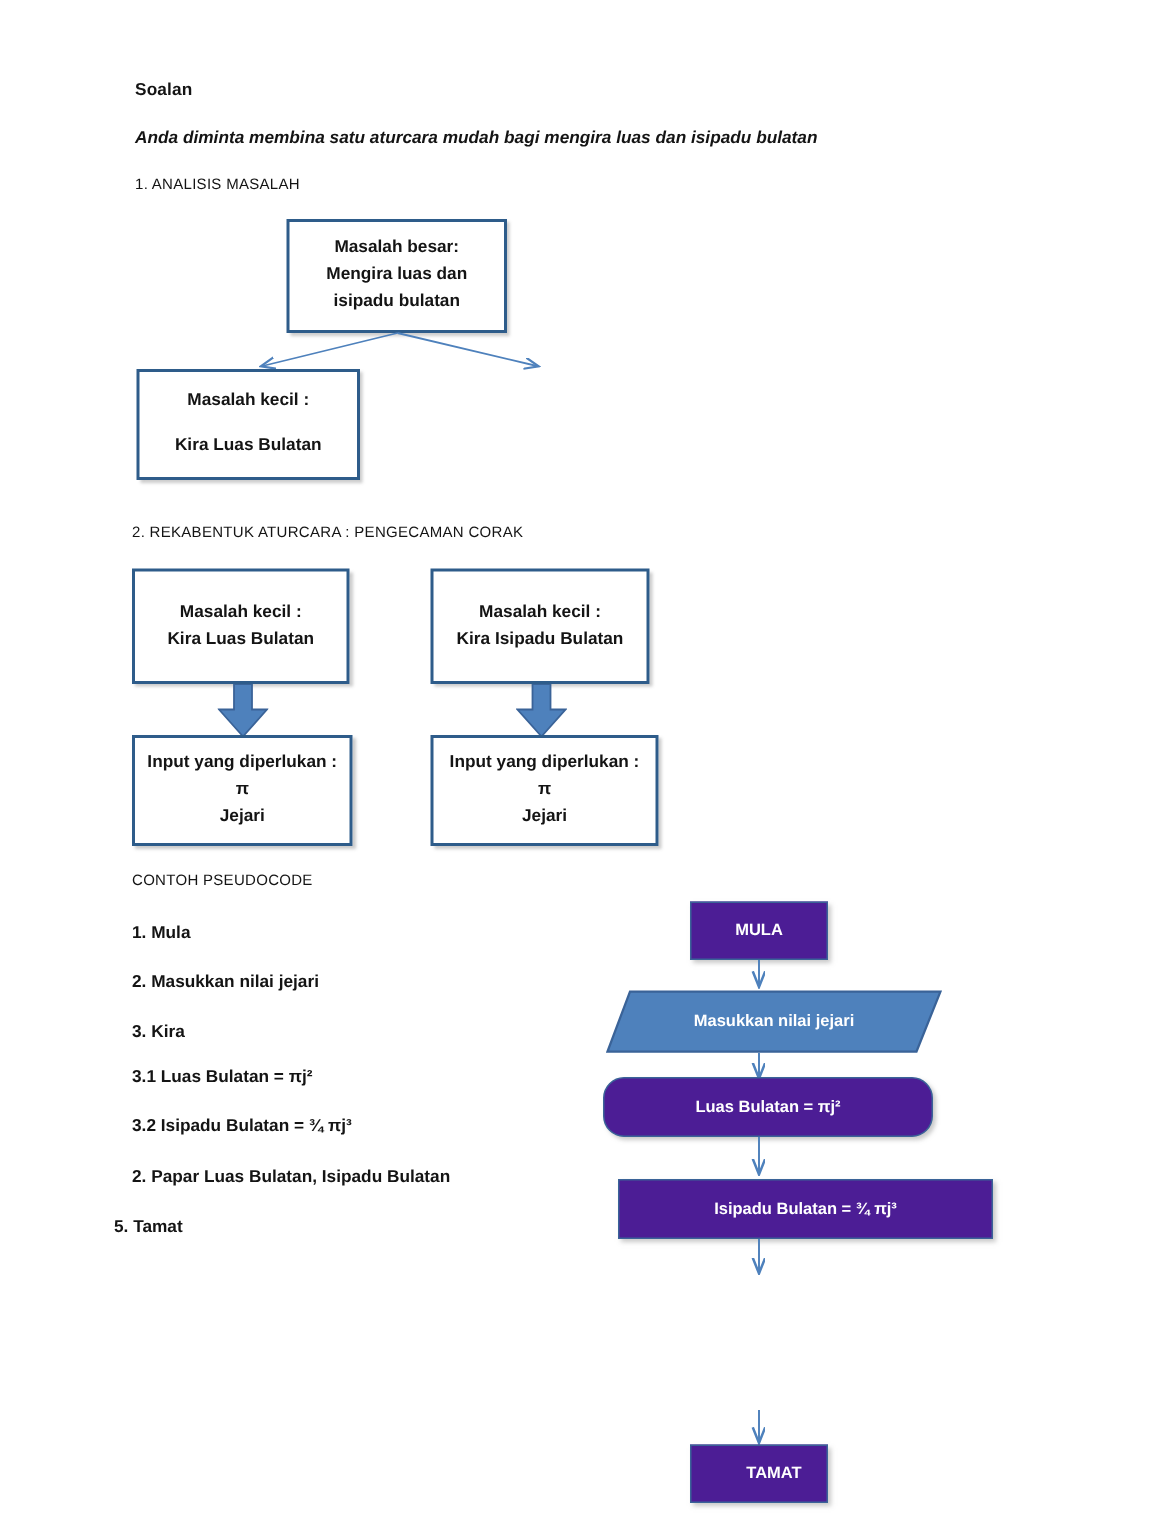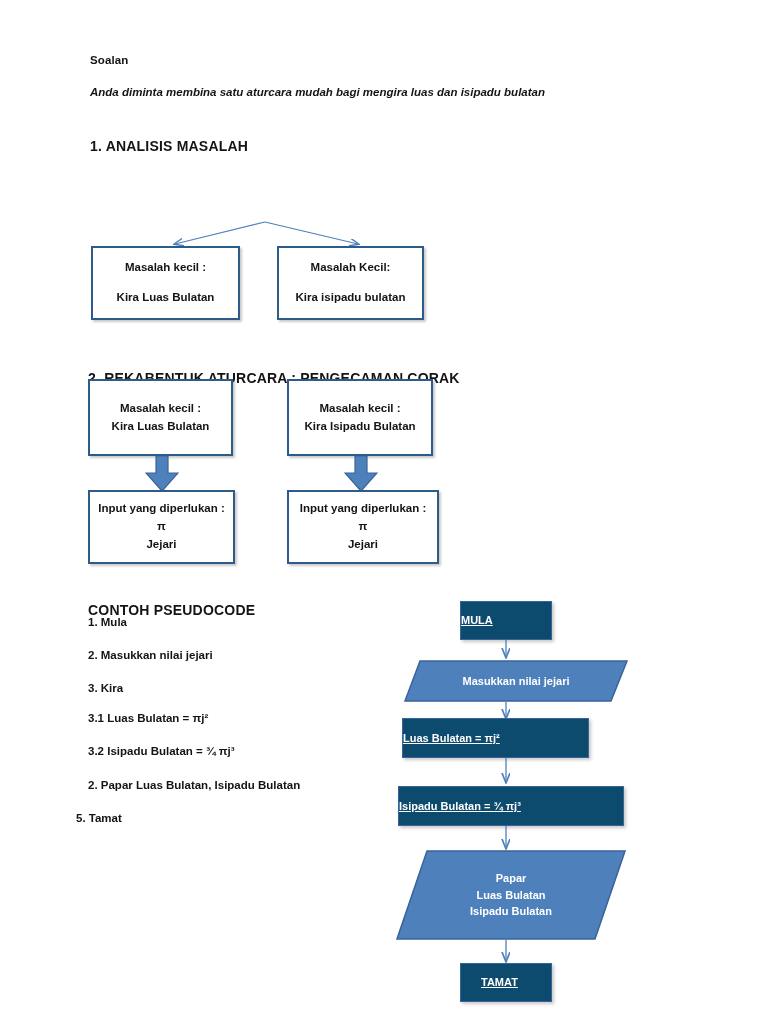--- a/index.html
+++ b/index.html
@@ -24,26 +24,25 @@
 
   
   .txt-bold {
     font-weight: bold;
     font-size: 11.5px;
     letter-spacing: 0.1px;
     white-space: nowrap;
     color: #141414;
   }
   .txt-head {
-    font-weight: bold;
-    font-size: 14px;
+    font-weight: normal;
+    font-size: 10px;
     letter-spacing: 0.2px;
     white-space: nowrap;
     color: #141414;
-    margin-top: 20px;
   }
   .txt-body {
     font-weight: bold;
     font-size: 11.5px;
     white-space: nowrap;
     color: #141414;
   }
 
   
   .obox {
@@ -64,30 +63,29 @@
     color: #141414;
     line-height: 1.55;
     white-space: nowrap;
   }
   .obox.gap .line + .line { margin-top: 12px; }
 
   
   .fshape {
     position: absolute;
     box-sizing: border-box;
-    background: #0c4a6e;
+    background: #4c1d95;
     border: 1.5px solid #3A6398;
     color: #ffffff;
     display: flex;
     flex-direction: column;
-    align-items: flex-start;
+    align-items: center;
     justify-content: center;
     text-align: center;
     box-shadow: 2px 2px 3px rgba(150,150,150,0.5);
-    text-decoration: underline;
   }
   .fshape .line {
     font-weight: bold;
     font-size: 11px;
     line-height: 1.5;
     white-space: nowrap;
     color: #ffffff;
   }
   .para {
     position: absolute;
@@ -120,40 +118,41 @@
 <body>
 
 <div class="page">
 
   <div class="abs txt-bold" style="left:90px; top:54px;">Soalan</div>
 
   <div class="abs txt-body" style="left:90px; top:86px;font-style:italic;">Anda diminta membina satu aturcara mudah bagi mengira luas dan isipadu bulatan</div>
 
   <div class="abs txt-head" style="left:90px; top:118px;">1. ANALISIS MASALAH</div>
 
+  <div class="obox" style="left:191px; top:146px; width:147px; height:76px;">
+    <div class="line">Masalah besar:</div>
+    <div class="line">Mengira luas dan</div>
+    <div class="line">isipadu bulatan</div>
+  </div>
 
   <svg class="conn" style="left:150px; top:220px;" width="280" height="30">
     <defs>
       <marker id="thinArrow" markerWidth="9" markerHeight="9" refX="7" refY="3.2" orient="auto" markerUnits="strokeWidth">
         <path d="M0,0 L8,3.2 L0,6.4" fill="none" stroke="#4E81BC" stroke-width="1.2"></path>
       </marker>
     </defs>
     <path d="M115,2 L25,24" stroke="#4E81BC" stroke-width="1.2" fill="none" marker-end="url(#thinArrow)"></path>
     <path d="M115,2 L208,24" stroke="#4E81BC" stroke-width="1.2" fill="none" marker-end="url(#thinArrow)"></path>
   </svg>
 
   <div class="obox gap" style="left:91px; top:246px; width:149px; height:74px;">
     <div class="line">Masalah kecil :</div>
     <div class="line">Kira Luas Bulatan</div>
   </div>
 
-  <div class="obox gap" style="left:277px; top:246px; width:147px; height:74px;">
-    <div class="line">Masalah Kecil:</div>
-    <div class="line">Kira  isipadu bulatan</div>
-  </div>
 
   <div class="abs txt-head" style="left:88px; top:350px;">2. REKABENTUK ATURCARA : PENGECAMAN CORAK</div>
 
   <div class="obox" style="left:88px; top:379px; width:145px; height:77px;">
     <div class="line">Masalah kecil :</div>
     <div class="line">Kira Luas Bulatan</div>
   </div>
 
   <svg class="conn" style="left:145px; top:456px;" width="34" height="36">
     <path d="M11,0 L23,0 L23,17 L33,17 L17,35 L1,17 L11,17 Z" fill="#4E81BC" stroke="#3A6398" stroke-width="1.2"></path>
@@ -209,46 +208,36 @@
     </svg>
     <div class="inner">
       <div class="line">Masukkan nilai jejari</div>
     </div>
   </div>
 
   <svg class="conn" style="left:496px; top:702px;" width="20" height="20">
     <path d="M10,0 L10,15" stroke="#4E81BC" stroke-width="1.3" fill="none" marker-end="url(#fcArrow)"></path>
   </svg>
 
-  <div class="fshape" style="left:402px; top:718px; width:187px; height:40px;">
+  <div class="fshape" style="left:402px; top:718px; width:220px; height:40px;border-radius:14px;">
     <div class="line">Luas Bulatan = πj²</div>
   </div>
 
   <svg class="conn" style="left:496px; top:758px;" width="20" height="28">
     <path d="M10,0 L10,23" stroke="#4E81BC" stroke-width="1.3" fill="none" marker-end="url(#fcArrow)"></path>
   </svg>
 
-  <div class="fshape" style="left:398px; top:786px; width:226px; height:40px;">
+  <div class="fshape" style="left:412px; top:786px; width:250px; height:40px;">
     <div class="line">Isipadu Bulatan = ¾ πj³</div>
   </div>
 
   <svg class="conn" style="left:496px; top:826px;" width="20" height="26">
     <path d="M10,0 L10,21" stroke="#4E81BC" stroke-width="1.3" fill="none" marker-end="url(#fcArrow)"></path>
   </svg>
 
-  <div class="para" style="left:396px; top:850px; width:230px; height:90px;">
-    <svg width="230" height="90">
-      <polygon points="31,1 229,1 199,89 1,89" fill="#4E81BC" stroke="#3A6398" stroke-width="1.5"></polygon>
-    </svg>
-    <div class="inner">
-      <div class="line">Papar</div>
-      <div class="line">Luas Bulatan</div>
-      <div class="line">Isipadu Bulatan</div>
-    </div>
-  </div>
 
   <svg class="conn" style="left:496px; top:940px;" width="20" height="25">
     <path d="M10,0 L10,20" stroke="#4E81BC" stroke-width="1.3" fill="none" marker-end="url(#fcArrow)"></path>
   </svg>
 
   <div class="fshape" style="left:460px; top:963px; width:92px; height:39px;padding-left:20px;">
     <div class="line">TAMAT</div>
   </div>
 
 </div>

